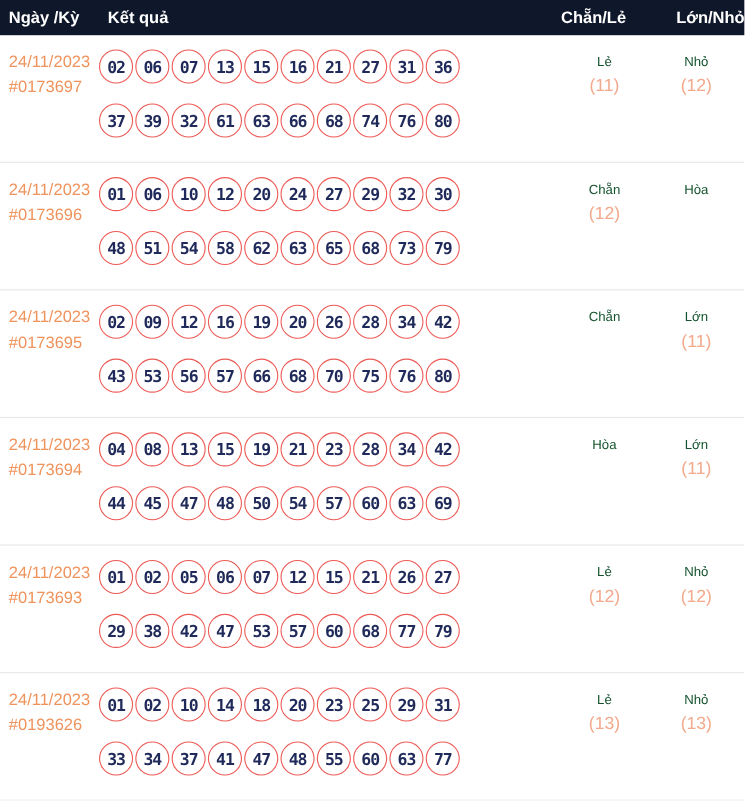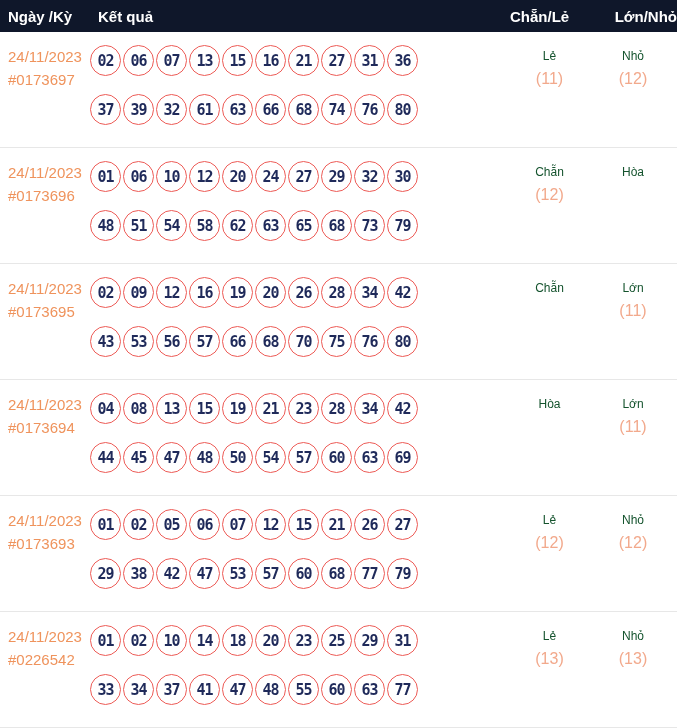--- a/index.html
+++ b/index.html
@@ -298,21 +298,21 @@
           <div class="val-count">(12)</div>
         </div>
         <div class="col-val bs">
           <div class="val-label">Nhỏ</div>
           <div class="val-count">(12)</div>
         </div>
       </div>
       <div class="row">
         <div class="col-date">
           <div class="draw-date">24/11/2023</div>
-          <div class="draw-id">#0226542</div>
+          <div class="draw-id">#0193626</div>
         </div>
         <div class="col-balls">
           <div class="ball-line">
             <div class="ball">01</div>
             <div class="ball">02</div>
             <div class="ball">10</div>
             <div class="ball">14</div>
             <div class="ball">18</div>
             <div class="ball">20</div>
             <div class="ball">23</div>

